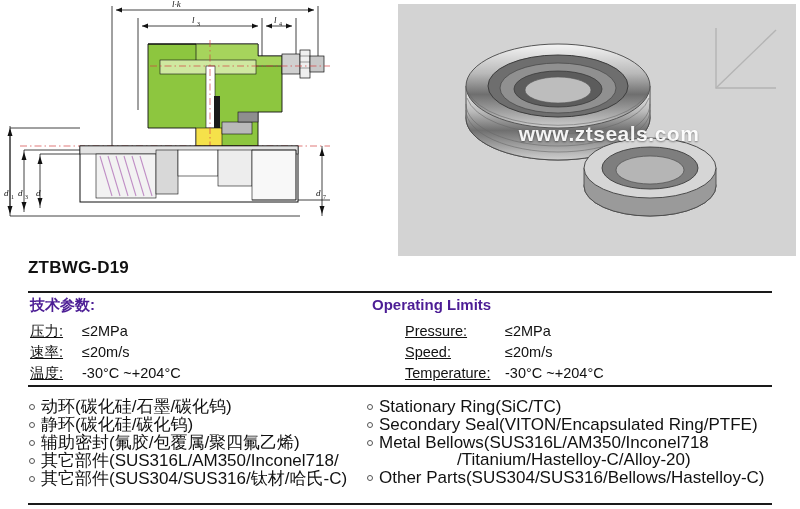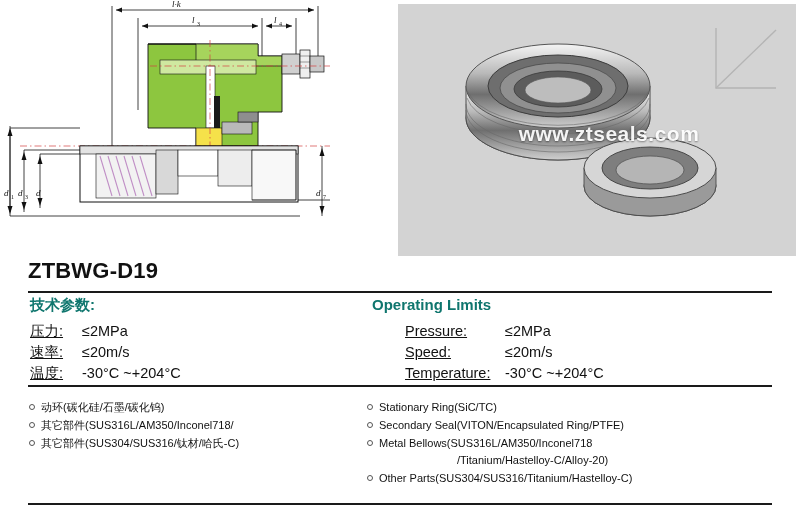--- a/index.html
+++ b/index.html
@@ -55,41 +55,41 @@
     text-shadow: 0 1px 2px rgba(0,0,0,0.45);
     pointer-events: none;
     margin-left: 12px;
   }
 
   
   #model-title {
     position: absolute;
     left: 28px; top: 258px;
     font-family: "Liberation Sans", sans-serif;
-    font-size: 22px;
+    font-size: 17px;
     font-weight: bold;
     color: #111;
     letter-spacing: 0.2px;
   }
 
   
   .rule {
     position: absolute;
     background: #1a1a1a;
     height: 2px;
   }
   #rule-top   { left: 28px; top: 291px; width: 744px; }
   #rule-mid   { left: 28px; top: 385px; width: 744px; }
   #rule-bot   { left: 28px; top: 503px; width: 744px; }
 
   .col-head {
     position: absolute;
     font-size: 15px;
     font-weight: bold;
-    color: #0f766e;
+    color: #4c1d95;
   }
   #head-cn { left: 30px; top: 296px; }
   #head-en { left: 372px; top: 296px; }
 
   .spec-list {
     position: absolute;
     list-style: none;
     margin: 0; padding: 0;
     font-size: 14.5px;
     color: #111;
@@ -100,21 +100,21 @@
   .spec-list li { white-space: pre; }
   .spec-list .lbl { display: inline-block; text-decoration: underline; }
   #spec-cn .lbl { min-width: 52px; }
   #spec-en .lbl { min-width: 100px; }
 
   
   .mat-list {
     position: absolute;
     list-style: none;
     margin: 0; padding: 0;
-    font-size: 11px;
+    font-size: 17px;
     color: #111;
     line-height: 16.5px;
   }
   #mat-cn { left: 28px; top: 399px; width: 340px; }
   #mat-en { left: 366px; top: 399px; width: 420px; }
   .mat-list li {
     position: relative;
     padding-left: 13px;
     margin-bottom: 1.5px;
   }
@@ -321,20 +321,28 @@
     <li><span class="lbl">Temperature:</span><span>-30°C ~+204°C</span></li>
   </ul>
 
   <ul class="mat-list" id="mat-cn">
     <li>
         <span class="dot"></span>
         <span class="cont">动环(碳化硅/石墨/碳化钨)</span>
       </li>
     <li>
         <span class="dot"></span>
+        <span class="cont">静环(碳化硅/碳化钨)</span>
+      </li>
+    <li>
+        <span class="dot"></span>
+        <span class="cont">辅助密封(氟胶/包覆属/聚四氟乙烯)</span>
+      </li>
+    <li>
+        <span class="dot"></span>
         <span class="cont">其它部件(SUS316L/AM350/Inconel718/</span>
       </li>
     <li>
         <span class="dot"></span>
         <span class="cont">其它部件(SUS304/SUS316/钛材/哈氏-C)</span>
       </li>
   </ul>
 
   <ul class="mat-list" id="mat-en">
     <li>
@@ -345,17 +353,17 @@
         <span class="dot"></span>
         <span class="cont">Secondary Seal(VITON/Encapsulated Ring/PTFE)</span>
       </li>
     <li>
         <span class="dot"></span>
         <span class="cont">Metal Bellows(SUS316L/AM350/Inconel718</span>
         <span class="cont2 indent-2">/Titanium/Hastelloy-C/Alloy-20)</span>
       </li>
     <li>
         <span class="dot"></span>
-        <span class="cont">Other Parts(SUS304/SUS316/Titanium/Hastelloy-C)</span>
+        <span class="cont">Other Parts(SUS304/SUS316/Bellows/Hastelloy-C)</span>
       </li>
   </ul>
 
 </div>
 
 </body></html>

